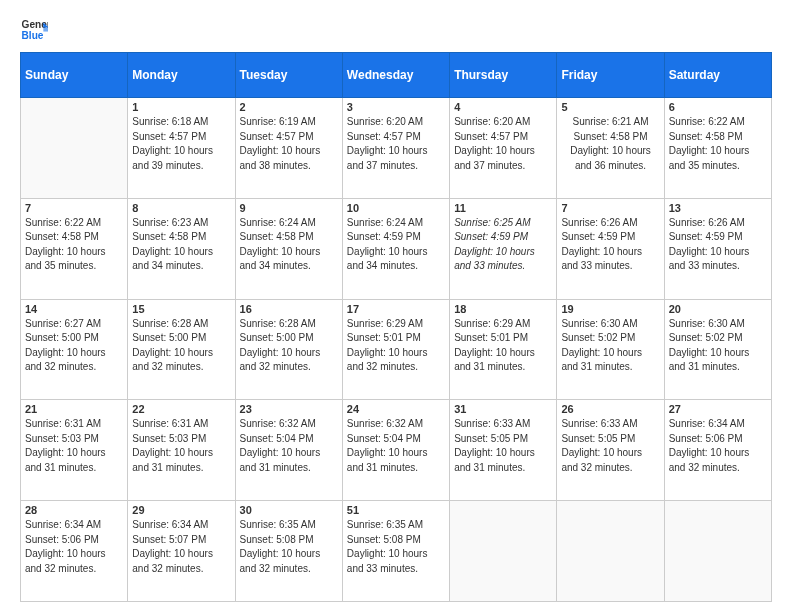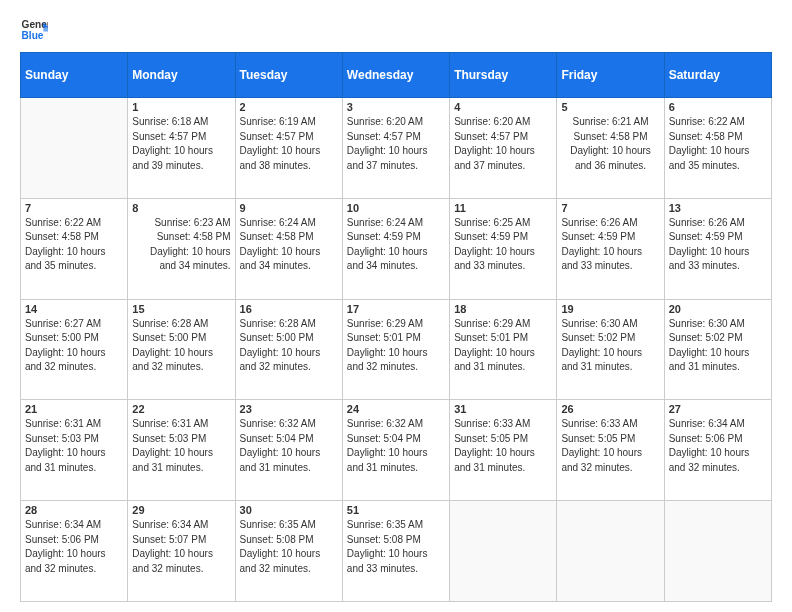--- a/index.html
+++ b/index.html
@@ -162,42 +162,42 @@
         <tr>
           <td>
             <div class="day-num">7</div>
             <div class="cell-info" style="white-space: pre-line;">Sunrise: 6:22 AM
 Sunset: 4:58 PM
 Daylight: 10 hours
 and 35 minutes.</div>
           </td>
           <td>
             <div class="day-num">8</div>
-            <div class="cell-info" style="white-space: pre-line; text-align: right;">Sunrise: 6:23 AM
+            <div class="cell-info" style="white-space: pre-line;">Sunrise: 6:23 AM
 Sunset: 4:58 PM
 Daylight: 10 hours
 and 34 minutes.</div>
           </td>
           <td>
             <div class="day-num">9</div>
             <div class="cell-info" style="white-space: pre-line;">Sunrise: 6:24 AM
 Sunset: 4:58 PM
 Daylight: 10 hours
 and 34 minutes.</div>
           </td>
           <td>
             <div class="day-num">10</div>
             <div class="cell-info" style="white-space: pre-line;">Sunrise: 6:24 AM
 Sunset: 4:59 PM
 Daylight: 10 hours
 and 34 minutes.</div>
           </td>
           <td>
             <div class="day-num">11</div>
-            <div class="cell-info" style="white-space: pre-line;">Sunrise: 6:25 AM
+            <div class="cell-info" style="white-space: pre-line; font-style: italic;">Sunrise: 6:25 AM
 Sunset: 4:59 PM
 Daylight: 10 hours
 and 33 minutes.</div>
           </td>
           <td>
             <div class="day-num">7</div>
             <div class="cell-info" style="white-space: pre-line;">Sunrise: 6:26 AM
 Sunset: 4:59 PM
 Daylight: 10 hours
 and 33 minutes.</div>

